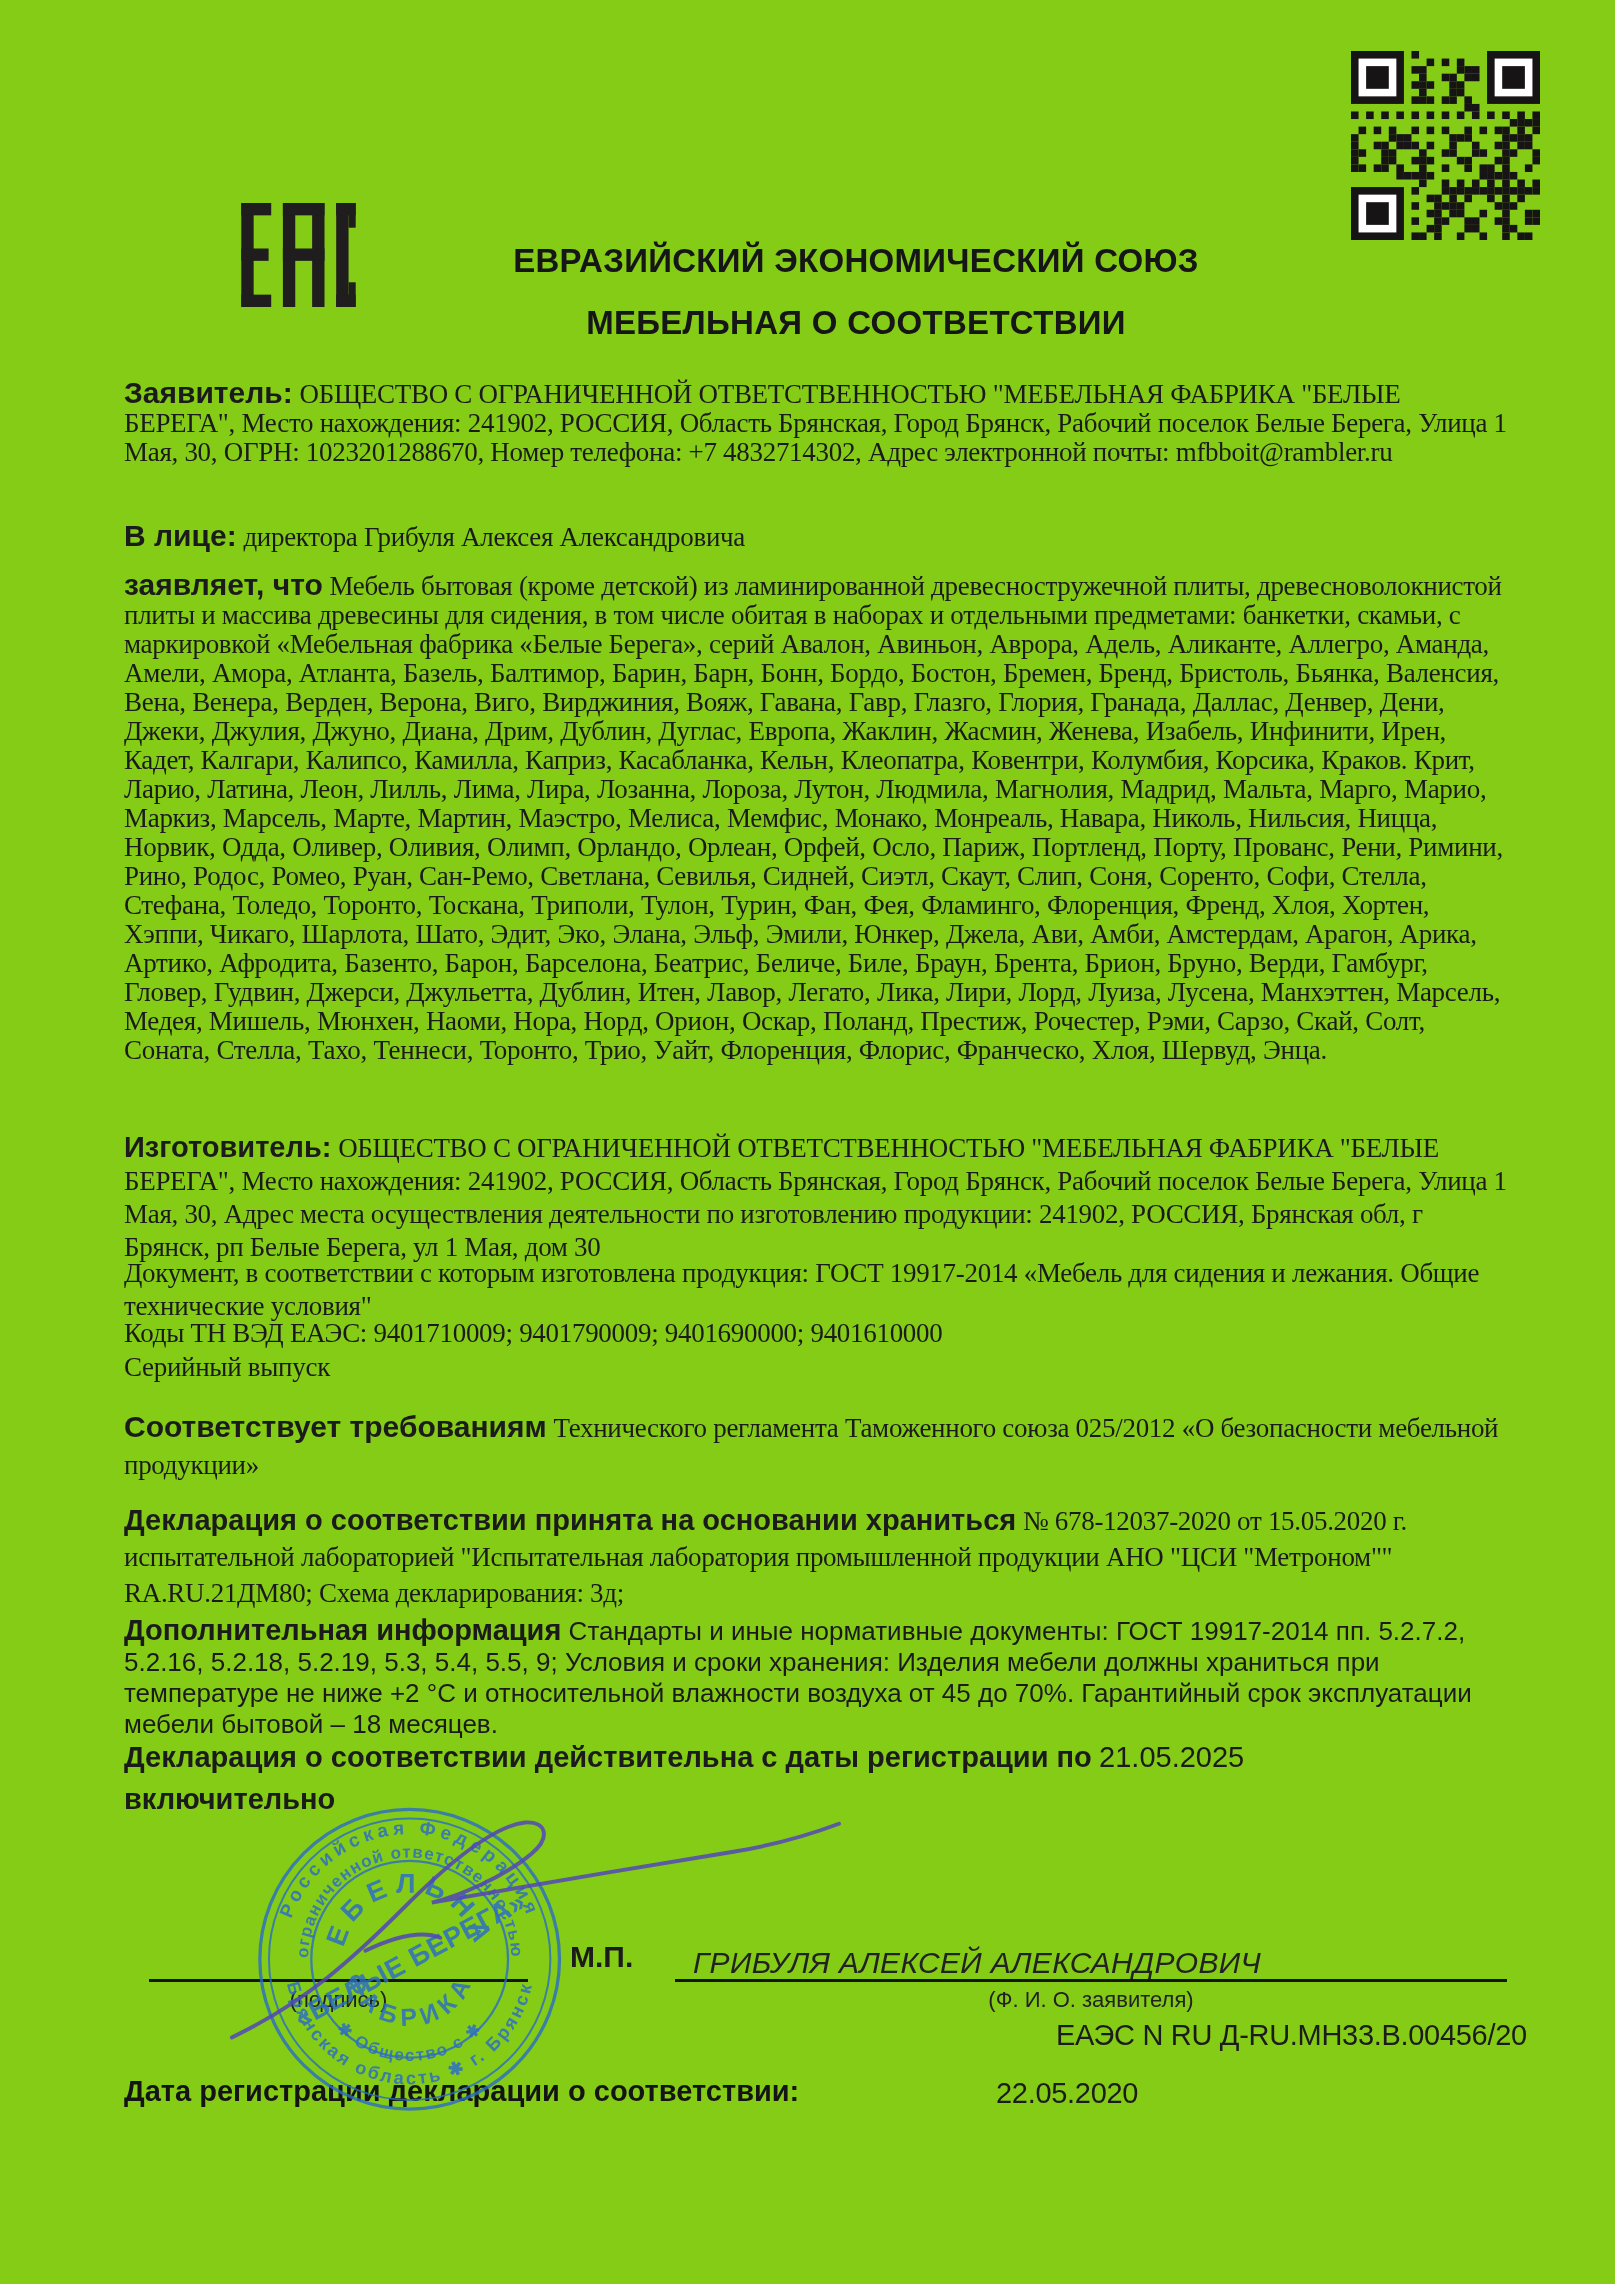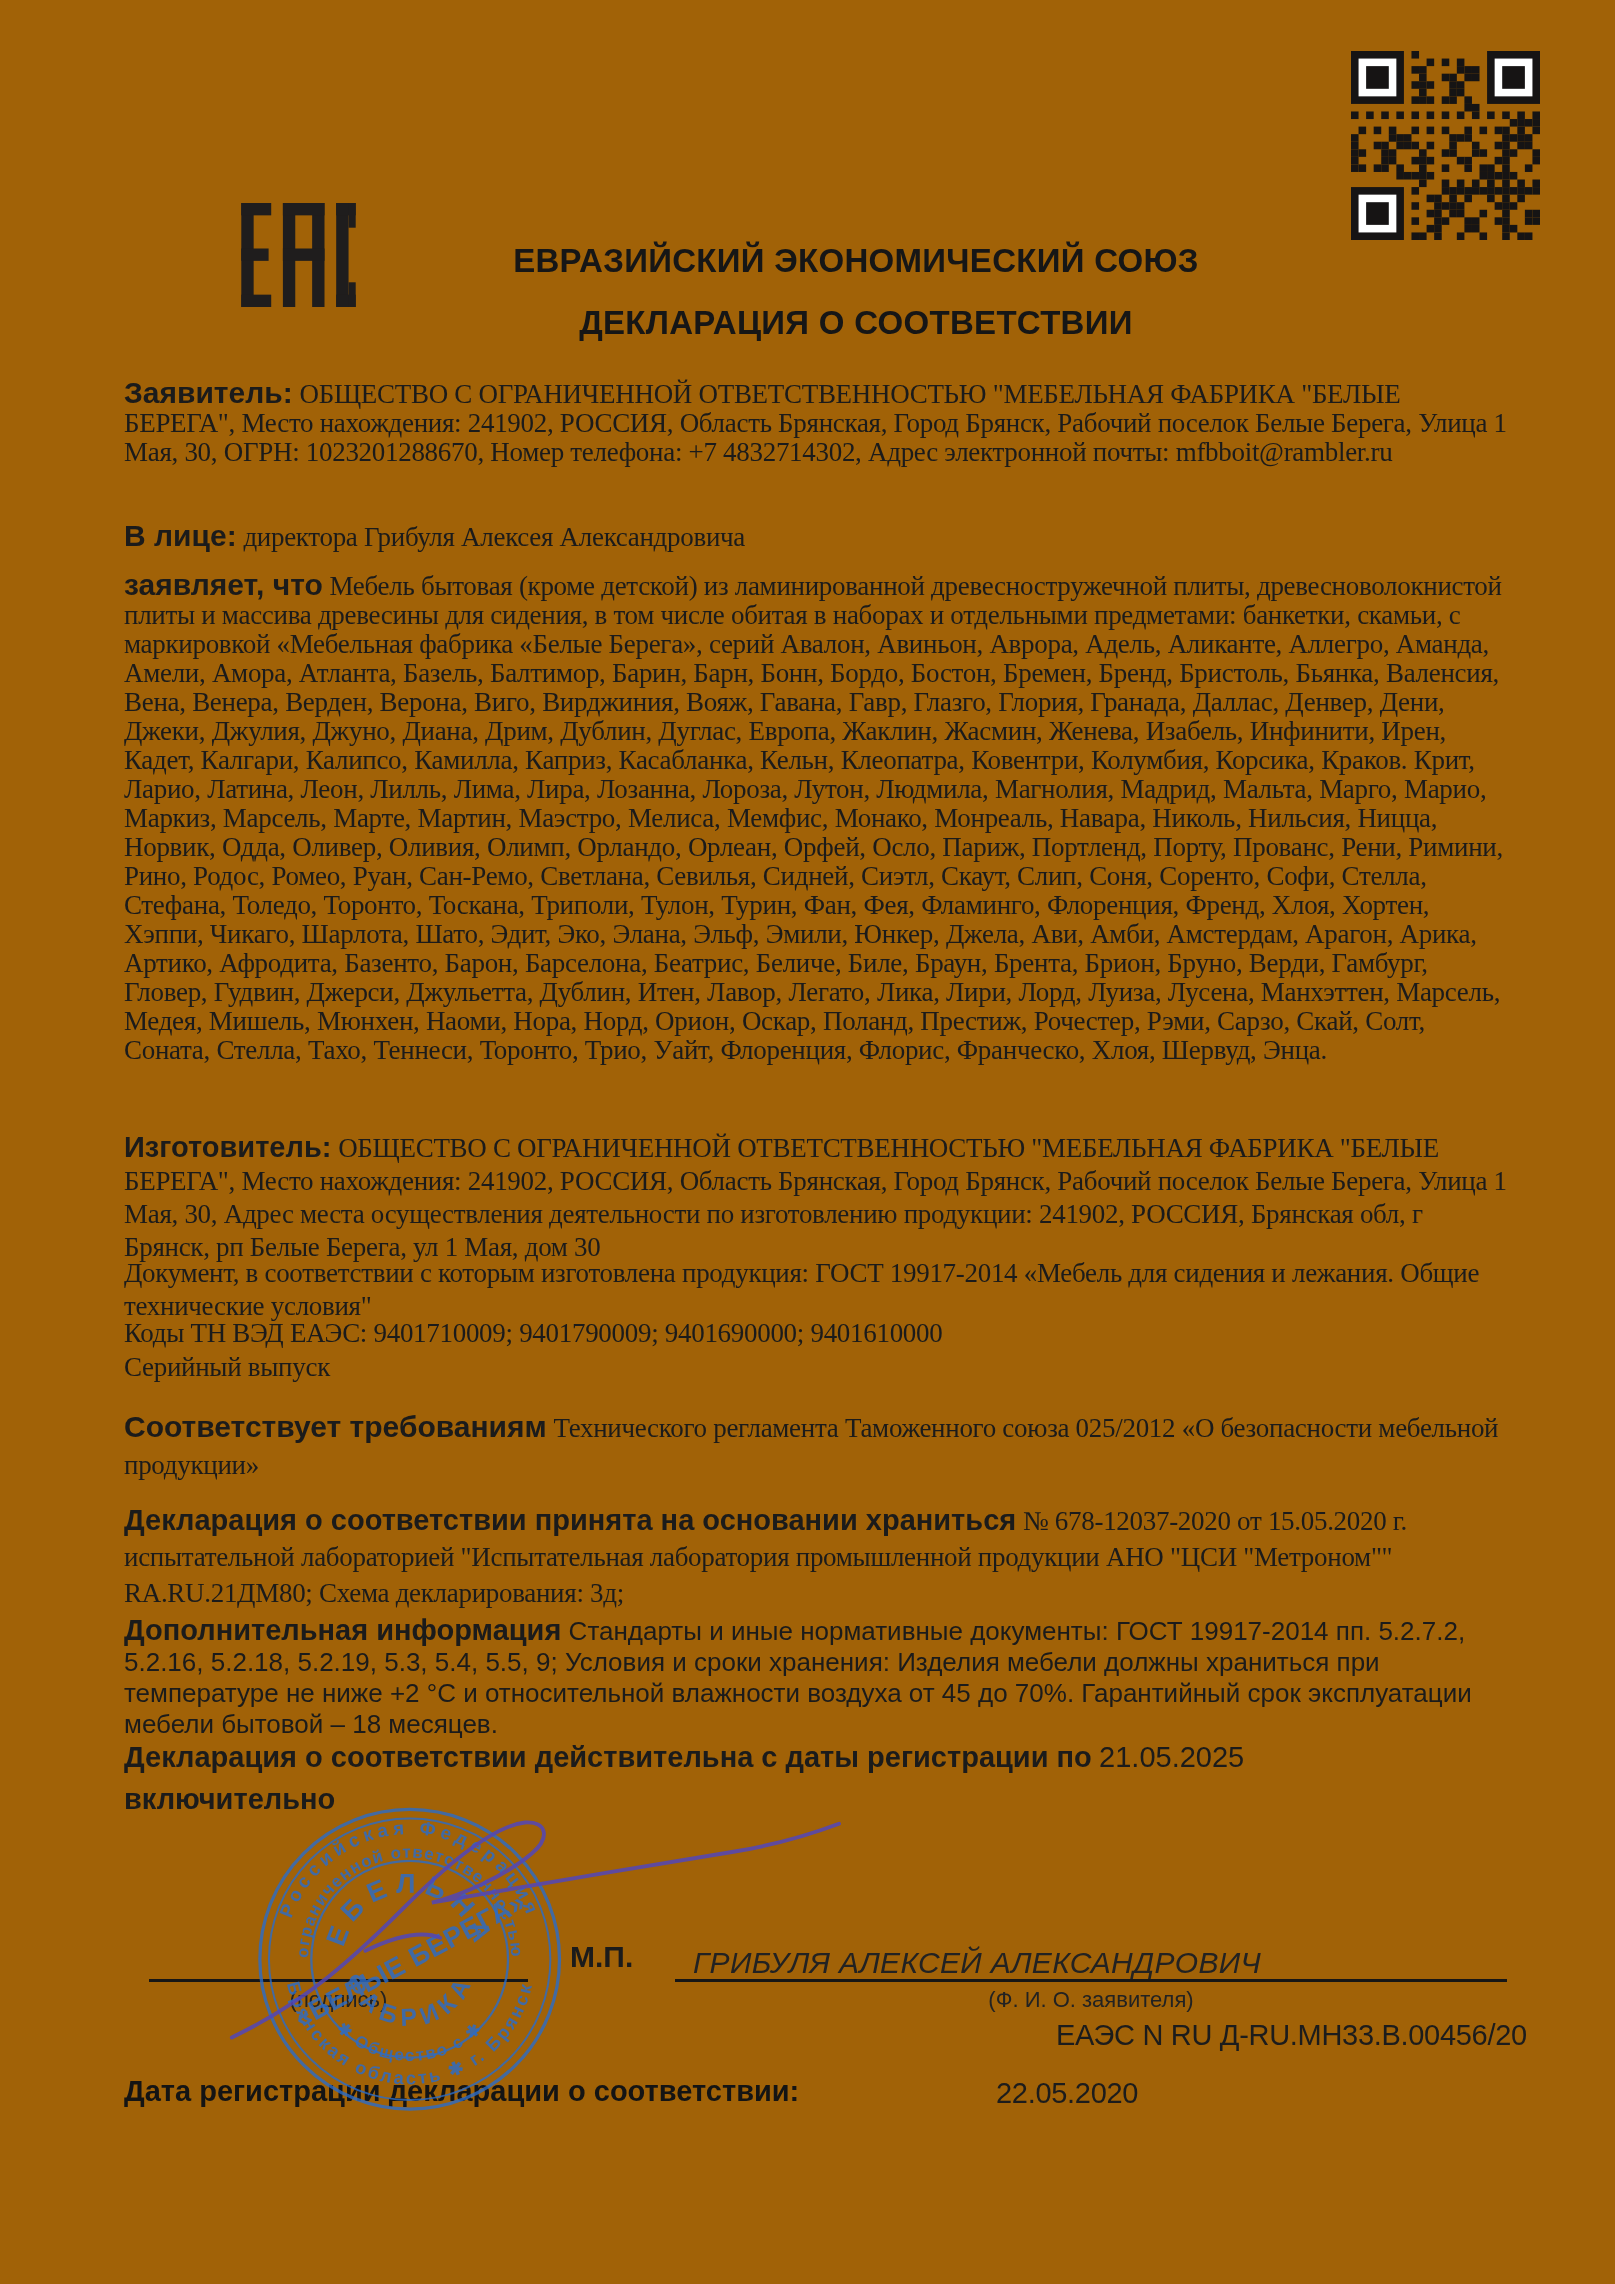--- a/index.html
+++ b/index.html
@@ -1,16 +1,16 @@
 <!DOCTYPE html>
 <html style="font-size:10.4px"><head>
 <meta charset="utf-8">
 <style>
   html,body{margin:0;padding:0;background:#e8e8e8;}
-  .page{position:relative;width:1616px;height:2284px;background:#a16207;overflow:hidden;
+  .page{position:relative;width:1616px;height:2284px;background:#84cc16;overflow:hidden;
         color:#1b1b1b;-webkit-font-smoothing:antialiased;}
   .abs{position:absolute;}
   .b{font-family:"Liberation Sans",sans-serif;font-weight:700;}
   .s{font-family:"Liberation Serif",serif;letter-spacing:-0.3px;}
   .sans{font-family:"Liberation Sans",sans-serif;font-weight:400;}
   .txtblock{left:124px;width:1386px;}
   .title{left:163px;width:1386px;text-align:center;font-family:"Liberation Sans",sans-serif;
          font-weight:700;font-size:33px;color:#161616;letter-spacing:0.3px;}
   .para{font-size:27px;line-height:29px;}
   .lbl-inline{font-size:30px;letter-spacing:0;}
@@ -249,21 +249,21 @@
       <rect x="23.2" y="23.2" width="34.8" height="34.8" fill="#161414"></rect>
       <rect x="208.79999999999998" y="0" width="81.2" height="81.2" fill="#161414"></rect>
       <rect x="220.4" y="11.6" width="58" height="58" fill="#ffffff"></rect>
       <rect x="232" y="23.2" width="34.8" height="34.8" fill="#161414"></rect>
       <rect x="0" y="208.79999999999998" width="81.2" height="81.2" fill="#161414"></rect>
       <rect x="11.6" y="220.4" width="58" height="58" fill="#ffffff"></rect>
       <rect x="23.2" y="232" width="34.8" height="34.8" fill="#161414"></rect>
     </svg>
 
   <div class="abs title" style="top:242px;">ЕВРАЗИЙСКИЙ ЭКОНОМИЧЕСКИЙ СОЮЗ</div>
-  <div class="abs title" style="top:304px;">ДЕКЛАРАЦИЯ О СООТВЕТСТВИИ</div>
+  <div class="abs title" style="top:304px;">МЕБЕЛЬНАЯ О СООТВЕТСТВИИ</div>
 
   <div class="abs txtblock para" style="top:378px;">
     <span class="b lbl-inline">Заявитель:</span>
     <span class="s">ОБЩЕСТВО С ОГРАНИЧЕННОЙ ОТВЕТСТВЕННОСТЬЮ "МЕБЕЛЬНАЯ ФАБРИКА "БЕЛЫЕ БЕРЕГА", Место нахождения: 241902, РОССИЯ, Область Брянская, Город Брянск, Рабочий поселок Белые Берега, Улица 1 Мая, 30, ОГРН: 1023201288670, Номер телефона: +7 4832714302, Адрес электронной почты: mfbboit@rambler.ru</span>
   </div>
 
   <div class="abs txtblock para" style="top:521px;">
     <span class="b lbl-inline">В лице:</span>
     <span class="s">директора Грибуля Алексея Александровича</span>
   </div>

